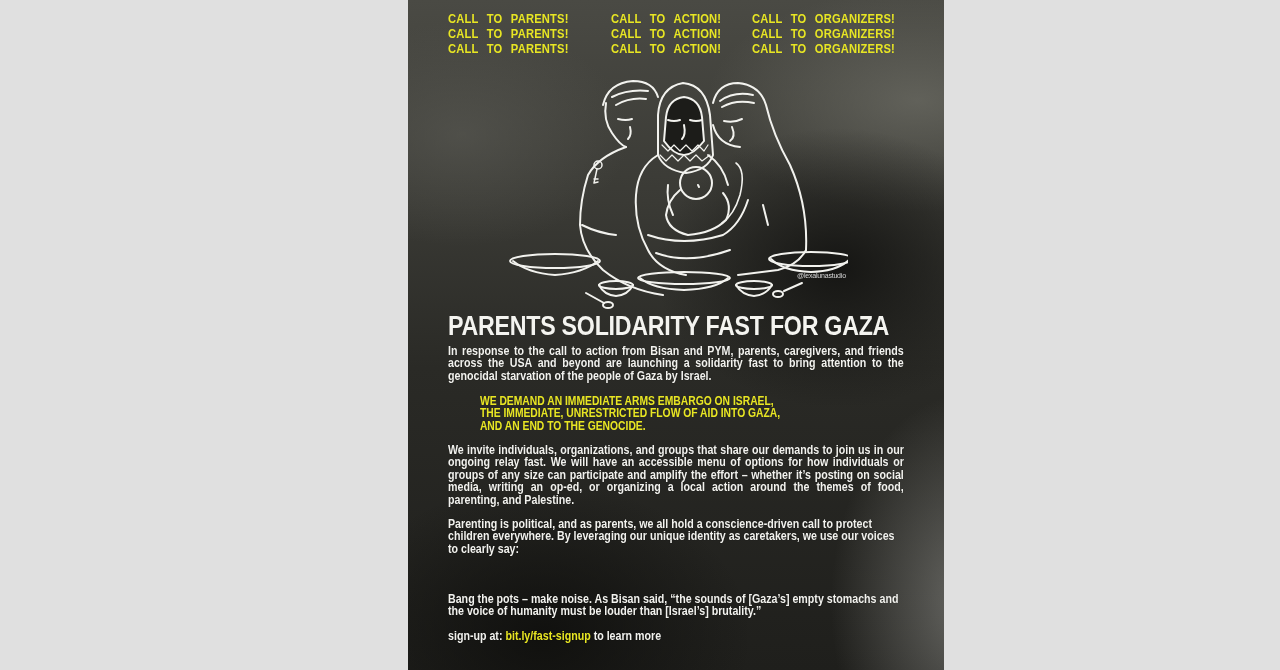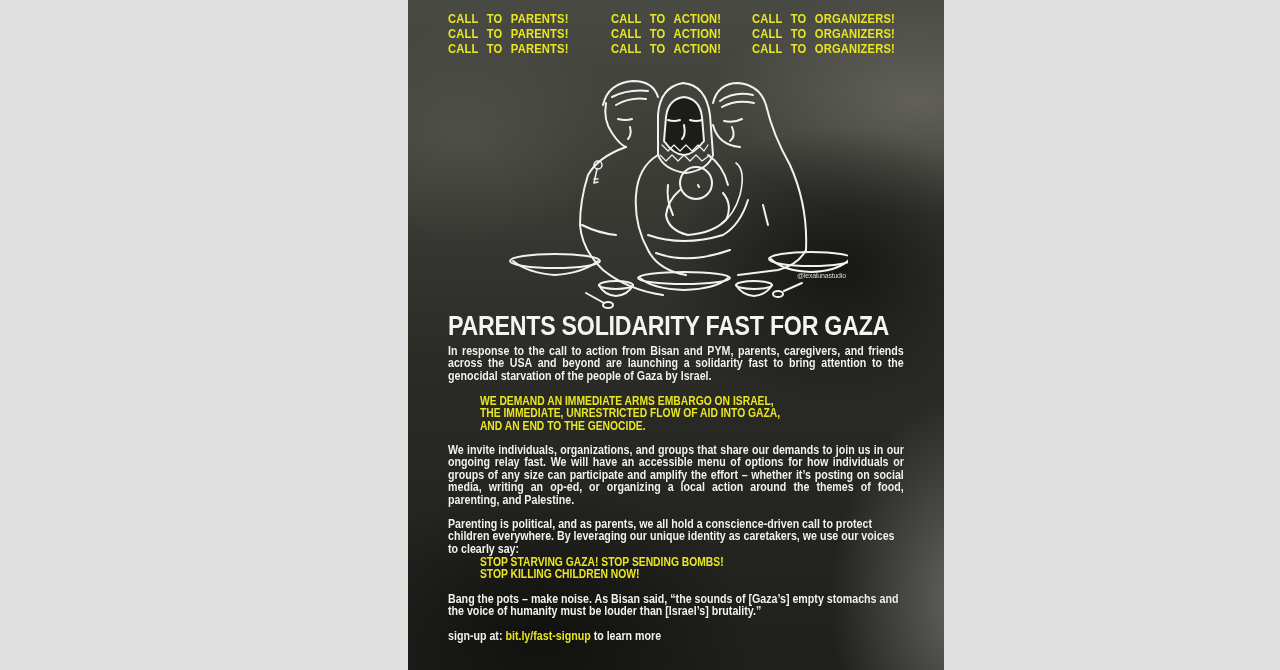--- a/index.html
+++ b/index.html
@@ -151,23 +151,19 @@
   <div class="demand" style="top:395px;">
     <span>WE DEMAND AN IMMEDIATE ARMS EMBARGO ON ISRAEL,</span>
     <span>THE IMMEDIATE, UNRESTRICTED FLOW OF AID INTO GAZA,</span>
     <span>AND AN END TO THE GENOCIDE.</span>
   </div>
 
   <div class="para" style="top:444px;">We invite individuals, organizations, and groups that share our demands to join us in our ongoing relay fast. We will have an accessible menu of options for how individuals or groups of any size can participate and amplify the effort – whether it’s posting on social media, writing an op-ed, or organizing a local action around the themes of food, parenting, and Palestine.</div>
 
   <div class="para left" style="top:518px;">Parenting is political, and as parents, we all hold a conscience-driven call to protect children everywhere. By leveraging our unique identity as caretakers, we use our voices to clearly say:</div>
 
-  <div class="demand" style="top:556px;">
-    <span>STOP STARVING GAZA! STOP SENDING BOMBS!</span>
-    <span>STOP KILLING CHILDREN NOW!</span>
-  </div>
 
   <div class="para left" style="top:593px;">Bang the pots – make noise. As Bisan said, “the sounds of [Gaza’s] empty stomachs and the voice of humanity must be louder than [Israel’s] brutality.”</div>
 
   <div class="para left" style="top:630px;">
     <span>sign-up at: </span><span class="link">bit.ly/fast-signup</span><span> to learn more</span>
   </div>
 </div>
 
 </body></html>

